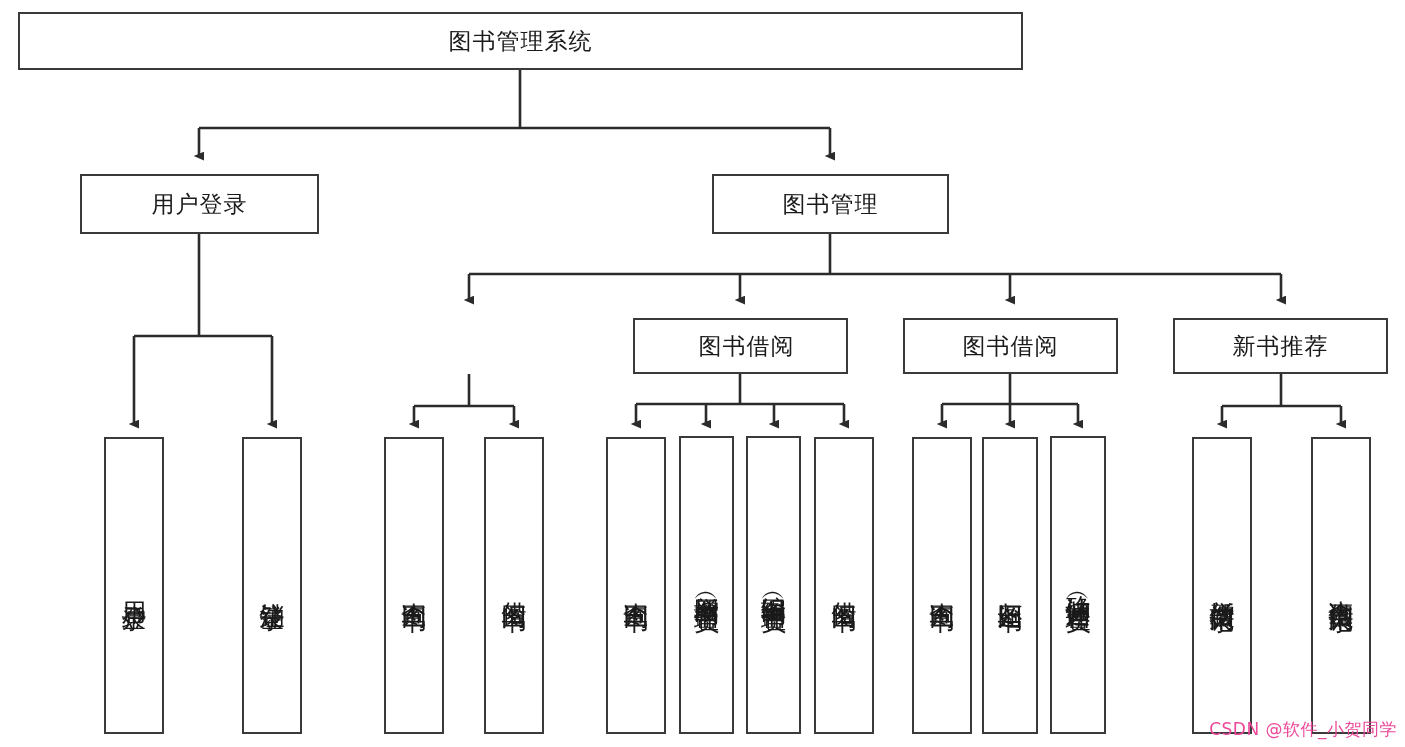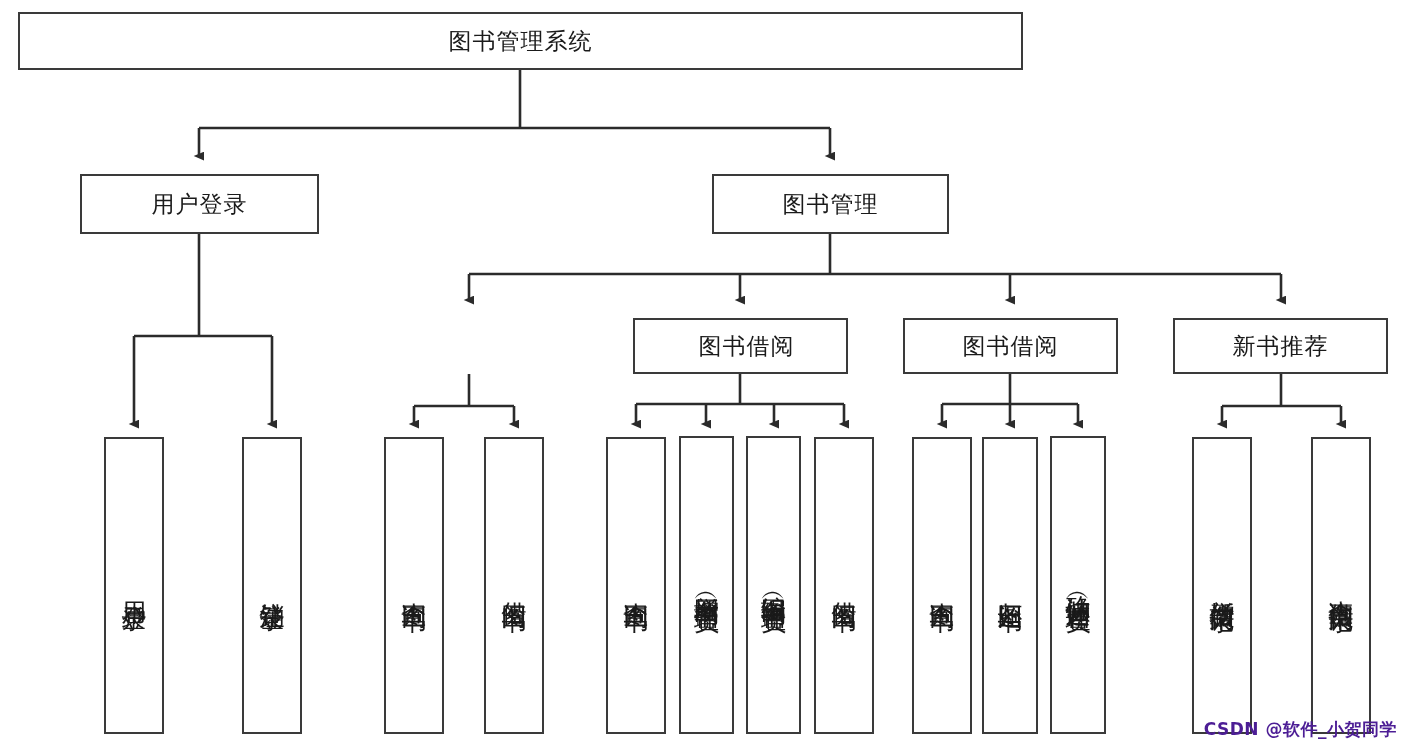--- a/index.html
+++ b/index.html
@@ -51,24 +51,23 @@
     color: #1a1a1a;
   }
   .hlabel {
     white-space: nowrap;
   }
   #watermark {
     position: absolute;
     right: 8px;
     bottom: 6px;
     font-size: 17px;
-    color: #4c1d95;
+    color: #ec4899;
     letter-spacing: 0.5px;
     white-space: nowrap;
-    font-weight: bold;
   }
 </style>
 </head>
 <body>
 
 <div id="canvas">
 
   <svg id="wires" viewBox="0 0 1405 747">
     <defs>
       <marker id="arr" markerWidth="11" markerHeight="11" refX="4.4" refY="5.2" orient="auto" markerUnits="userSpaceOnUse">

